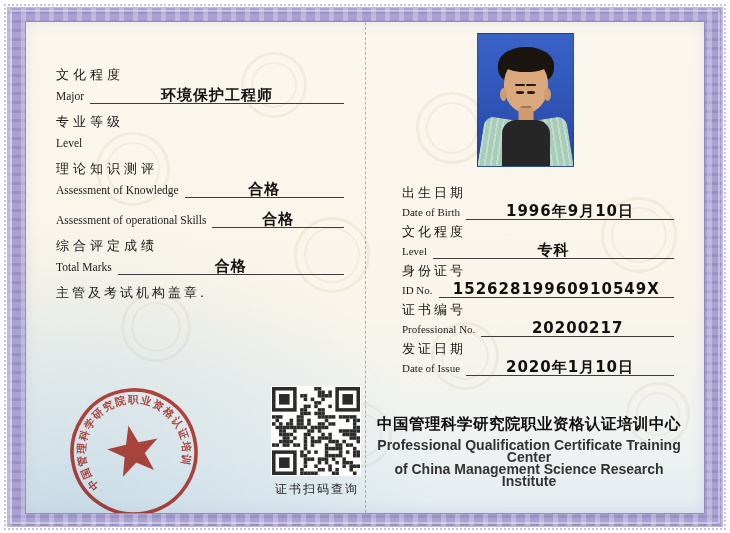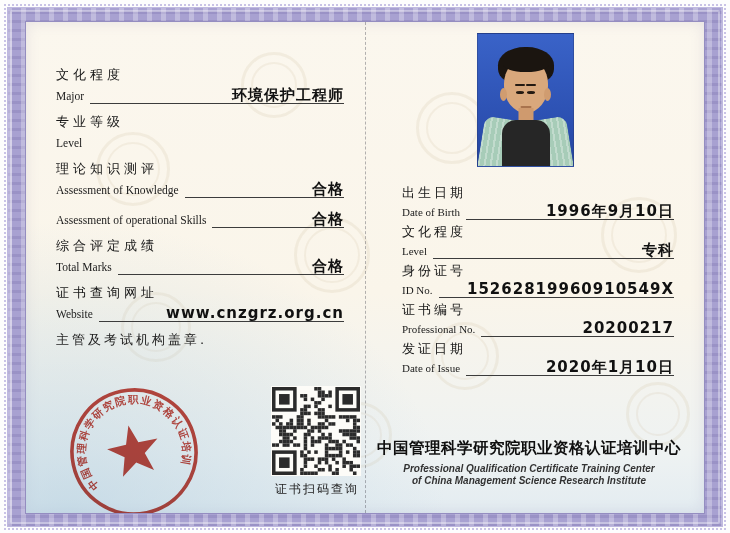--- a/index.html
+++ b/index.html
@@ -42,21 +42,21 @@
   .wm::after{content:"";position:absolute;inset:7px;border:2px solid rgba(198,178,140,.14);border-radius:50%;}
   
   .page-left{position:absolute;left:0;top:0;width:332px;height:100%;
     padding:44px 14px 0 30px;box-sizing:border-box;}
   .grp{margin-bottom:9px;}
   .zh{font-size:13px;letter-spacing:4px;line-height:17px;color:#181818;}
   .row{display:flex;align-items:flex-end;height:21px;}
   .en{font-family:Liberation Serif, serif;font-size:11.5px;
       line-height:15px;white-space:nowrap;color:#1b1b1b;}
   .line{flex:1;margin-left:6px;border-bottom:1.3px solid #3c3c3c;
-      display:flex;justify-content:flex-end;align-items:flex-end;min-width:30px;}
+      display:flex;justify-content:center;align-items:flex-end;min-width:30px;}
   .val{font-weight:700;font-size:15px;letter-spacing:1px;line-height:18px;
       transform:translateY(1px);color:#111;}
   .stamp-cap{font-size:13px;letter-spacing:3px;margin-top:8px;color:#222;}
   .seal{position:absolute;left:38px;top:360px;width:140px;height:140px;
       transform:rotate(-12deg);opacity:.92;mix-blend-mode:multiply;}
   .qr-wrap{position:absolute;left:202px;top:364px;width:92px;text-align:center;padding-left:43px;}
   .qr-box{width:88px;height:88px;background:#fdfcf8;padding:1px;}
   .qr-cap{font-size:12px;letter-spacing:2px;margin-top:5px;color:#222;}
   
   .page-right{position:absolute;left:342px;top:0;width:322px;height:100%;
@@ -90,21 +90,21 @@
   .rgrp{margin-bottom:3px;}
   .rgrp .zh{font-size:13px;letter-spacing:3px;line-height:17px;}
   .rgrp .row{height:19px;}
   .rgrp .en{font-size:11px;}
   .grp2{display:flex;}
   .grp2 .g1{width:58%;}
   .grp2 .g2{width:40%;margin-left:2%;}
   .org{position:absolute;left:0;right:0;bottom:26px;text-align:center;}
   .org-zh{font-size:15.5px;font-weight:800;letter-spacing:.5px;color:#0f0f0f;}
   .org-en{font-family:"Liberation Sans","DejaVu Sans",sans-serif;
-      font-size:10px;font-weight:700;line-height:12px;color:#333;margin-top:4px;font-style:italic;}
+      font-size:14px;font-weight:700;line-height:12px;color:#333;margin-top:4px;}
 </style>
 </head>
 <body>
 
 <div class="frame"></div>
 
 <div class="pages">
 
   <div class="wm" style="left:70px;top:110px;width:68px;height:68px;"></div>
   <div class="wm" style="left:215px;top:30px;width:60px;height:60px;"></div>
@@ -158,29 +158,20 @@
     <div class="grp">
       <div class="zh">综合评定成绩</div>
       <div class="row">
         <span class="en">Total Marks</span>
         <span class="line">
             <span class="val">合格</span>
           </span>
       </div>
     </div>
 
-    <div class="grp">
-      <div class="zh">证书查询网址</div>
-      <div class="row">
-        <span class="en">Website</span>
-        <span class="line">
-            <span class="val">www.cnzgrz.org.cn</span>
-          </span>
-      </div>
-    </div>
 
     <div class="stamp-cap">主管及考试机构盖章.</div>
 
     <svg class="seal" viewBox="0 0 140 140">
       <circle cx="70" cy="70" r="62" fill="none" stroke="#c43a31" stroke-width="3.6"></circle>
       <polygon points="70,43 76.3,61.3 95.7,61.7 80.3,73.3 85.9,91.8 70,80.8 54.1,91.8 59.7,73.3 44.3,61.7 63.7,61.3" fill="#c43a31"></polygon>
       <defs>
         <path id="sealTextPath" d="M 29.9 98.1 A 49 49 0 1 1 110.1 98.1" fill="none"></path>
       </defs>
       <text font-size="10.5" font-weight="700" fill="#c43a31" letter-spacing="1.6">

